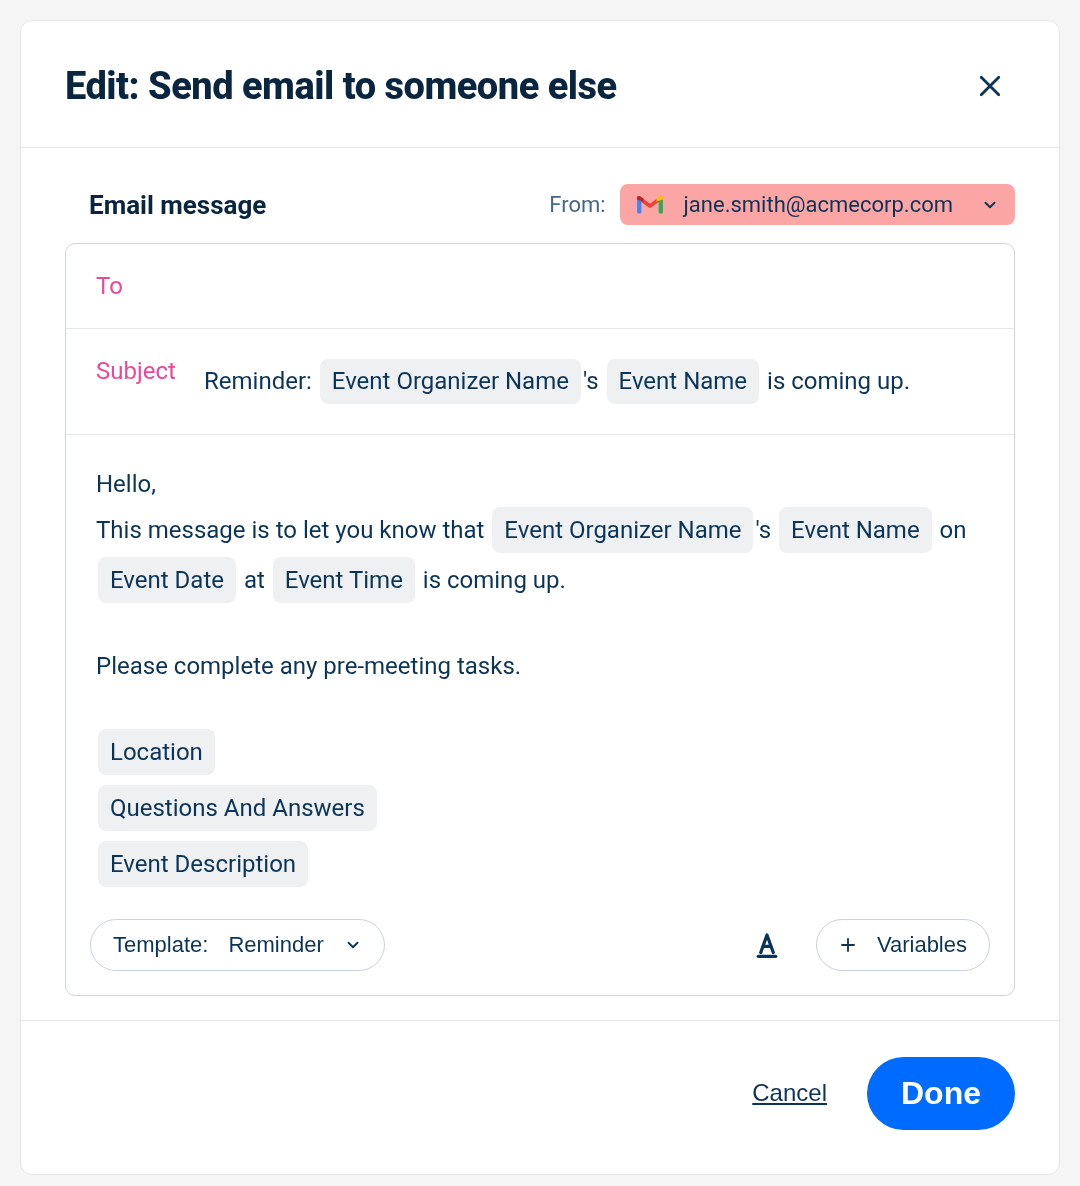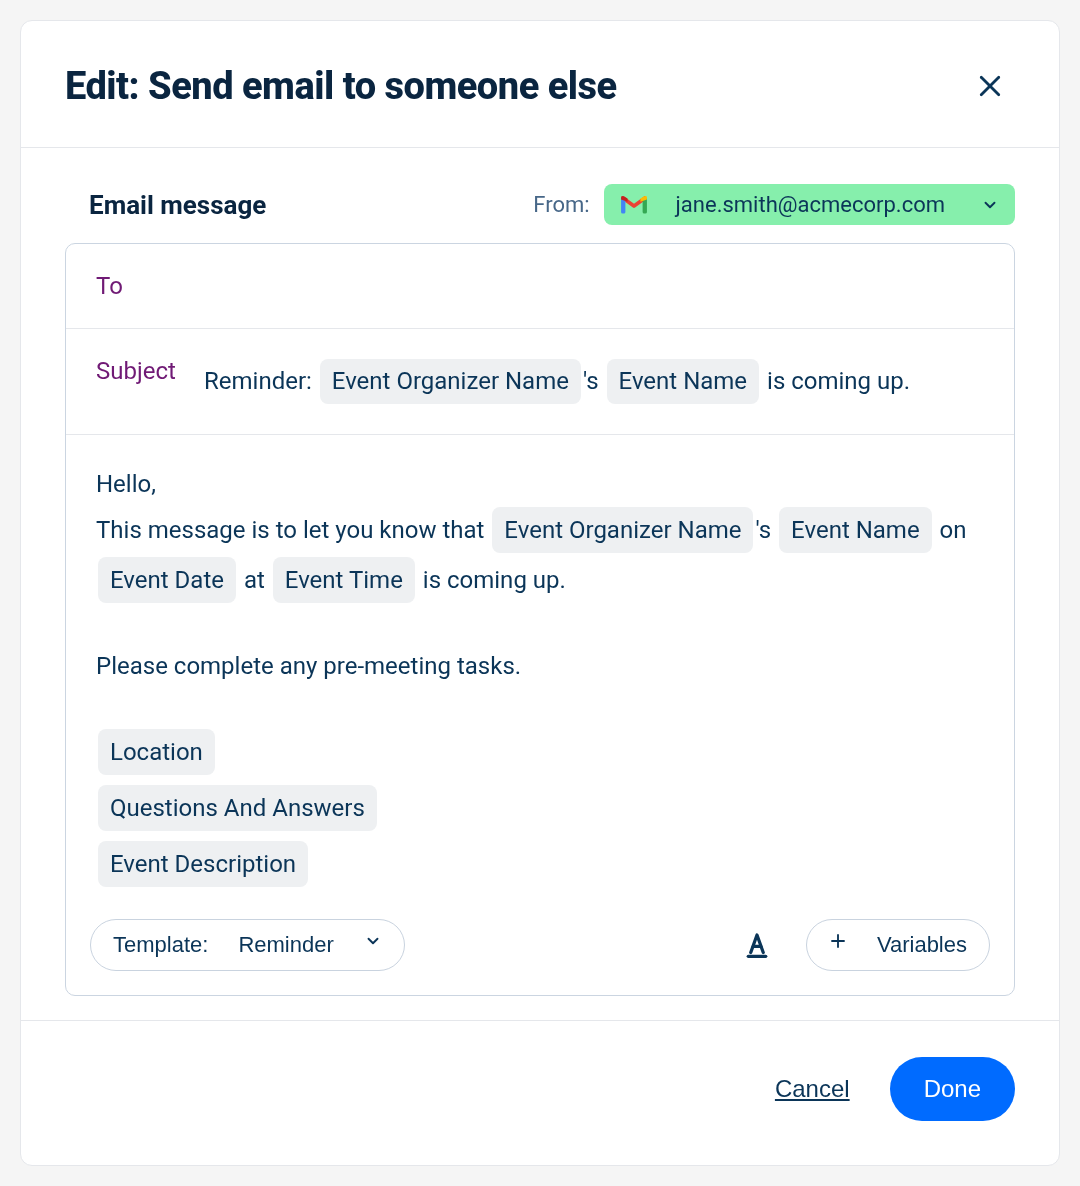--- a/index.html
+++ b/index.html
@@ -54,38 +54,38 @@
     display:flex;align-items:center;justify-content:space-between;
     margin-bottom:18px;
     margin-left:24px;
   }
   .section-label{
     font-size:26px;font-weight:700;color:var(--ink-strong);
   }
   .from-wrap{display:flex;align-items:center;gap:14px;}
   .from-label{font-size:22px;color:#476788;}
   .from-pill{
-    display:flex;align-items:center;gap:28px;
-    background:#86efac;border-radius:8px;padding:8px 16px;
+    display:flex;align-items:center;gap:20px;
+    background:#fca5a5;border-radius:8px;padding:8px 16px;
     cursor:pointer;
   }
   .from-email{font-size:22px;color:var(--ink);}
 
   .editor{
     border:1px solid var(--border-strong);
     border-radius:10px;
     overflow:hidden;
   }
   .field{
     display:flex;align-items:center;gap:18px;
     padding:28px 30px;
     border-bottom:1px solid var(--border);
   }
   .field-label{
-    font-size:24px;color:#701a75;min-width:90px;
+    font-size:24px;color:#ec4899;min-width:90px;
   }
   .field.to .field-label{min-width:auto;}
   .field-content{
     font-size:24px;line-height:1.7;color:var(--ink);
     flex:1;
   }
   .field.subject{align-items:flex-start;}
   .chip{
     display:inline-block;
     background:var(--chip);
@@ -100,40 +100,40 @@
   }
   .body-block{margin:0 0 40px;}
   .var-list .chip{display:inline-block;}
   .var-row{margin-bottom:6px;}
 
   .toolbar{
     display:flex;align-items:center;justify-content:space-between;
     padding:10px 24px 24px;
   }
   .pill-btn{
-    display:inline-flex;align-items:flex-start;gap:30px;
+    display:inline-flex;align-items:center;gap:20px;
     border:1.5px solid #C9D3DF;background:#fff;
     border-radius:999px;padding:12px 22px;
     font-size:22px;color:var(--ink);cursor:pointer;
   }
   .tool-right{display:flex;align-items:center;gap:28px;}
   .icon-btn{background:none;border:none;cursor:pointer;line-height:0;color:var(--ink);padding:6px;}
 
   .modal-footer{
     border-top:1px solid var(--border);
     padding:36px 44px 44px;
     display:flex;justify-content:flex-end;align-items:center;gap:36px;
   }
   .link-btn{
     background:none;border:none;font-size:24px;color:var(--ink);
     cursor:pointer;padding:8px 4px;text-decoration:underline;
   }
   .primary-btn{
     background:var(--blue);color:#fff;border:none;
-    font-size:24px;font-weight:400;
+    font-size:32px;font-weight:700;
     padding:18px 34px;border-radius:999px;cursor:pointer;
   }
 
   
   svg{display:block;}
 </style>
 </head>
 <body>
 
 <div class="modal">

